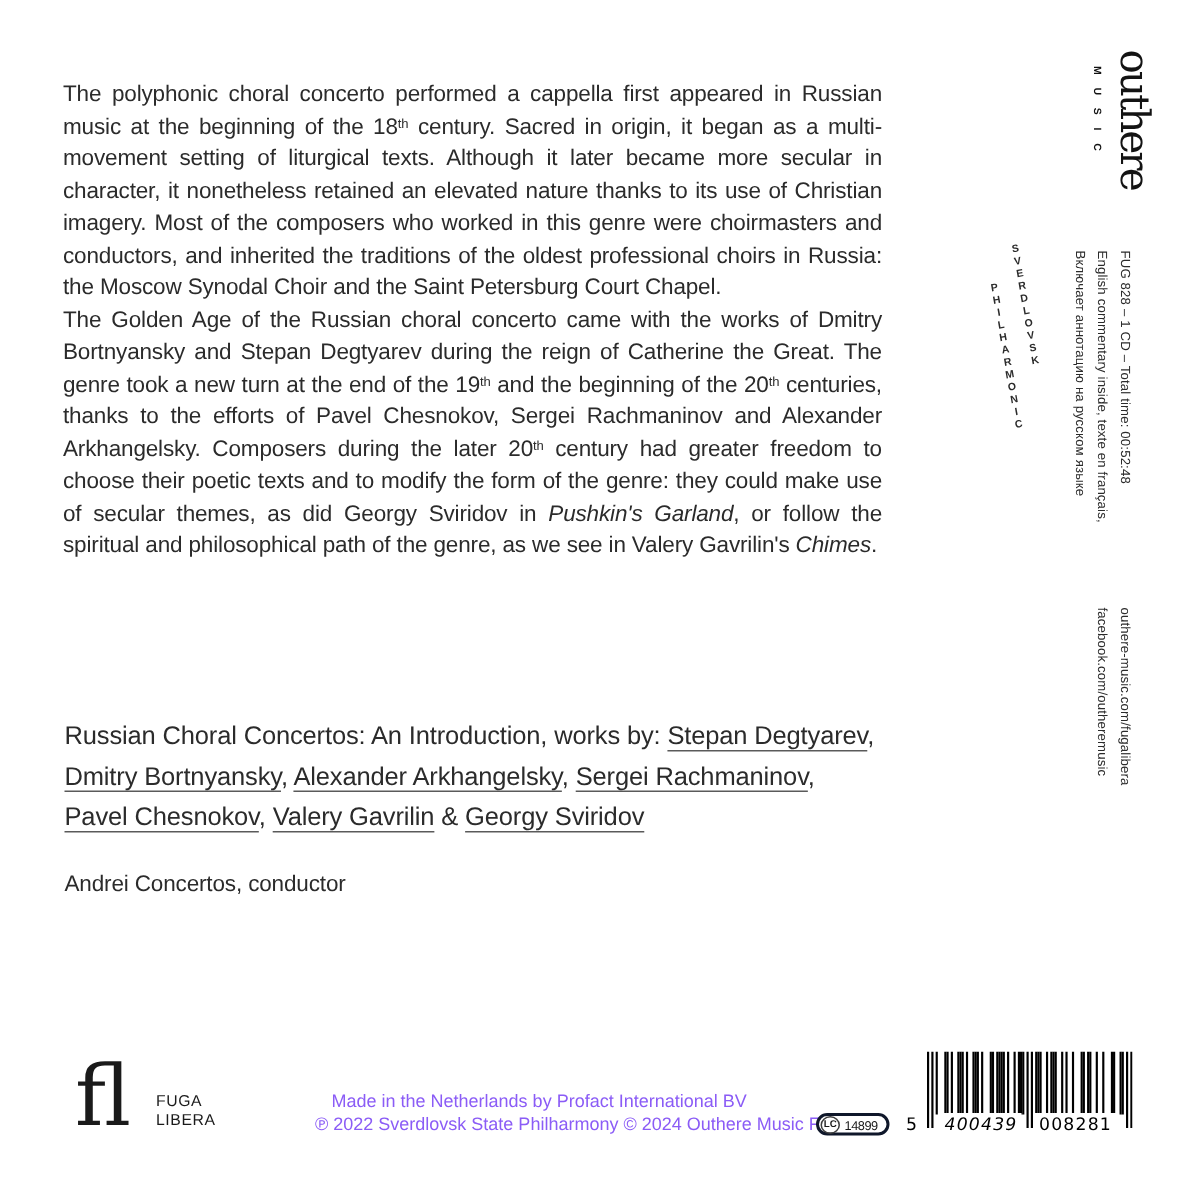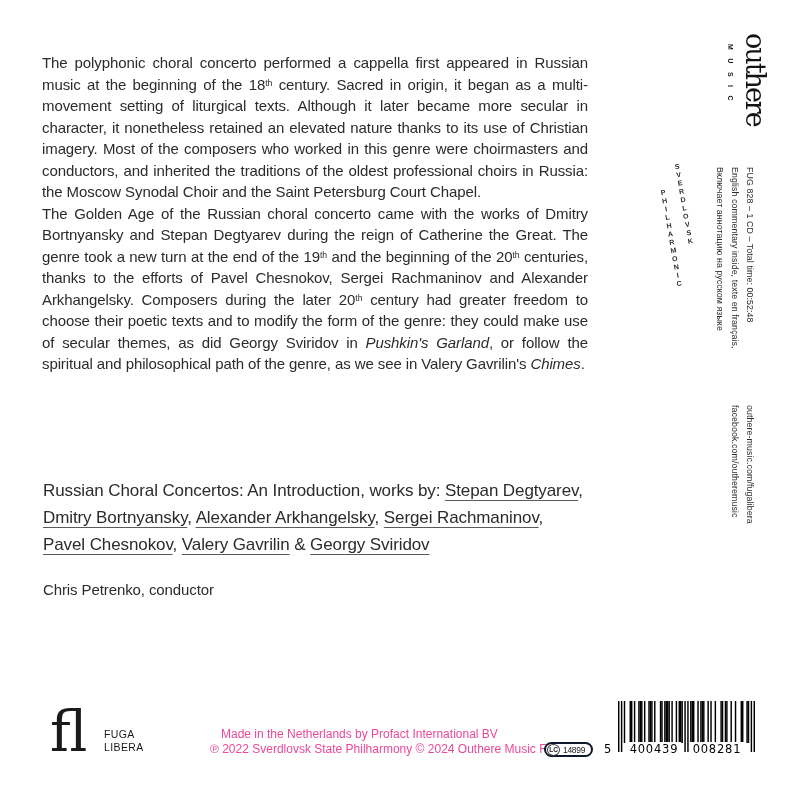--- a/index.html
+++ b/index.html
@@ -61,21 +61,21 @@
   #spine-1{right:43px;top:167px;}
   #spine-2{right:43px;top:405px;}
 
   
   #fuga-glyph{
     left:50px;top:704px;font-family:"DejaVu Serif",serif;
     font-size:56px;line-height:1;color:#1a1a1a;
   }
   #fuga-label{left:104px;top:728px;font-size:10.5px;line-height:12.5px;letter-spacing:0.4px;color:#1a1a1a;}
 
-  #footer-center{left:210px;top:727px;font-size:12px;line-height:15px;color:#ec4899;}
+  #footer-center{left:210px;top:727px;font-size:12px;line-height:15px;color:#8b5cf6;}
   #footer-center .made{margin-left:11px;}
 
   
   #lc-badge{
     left:544px;top:742px;height:15px;box-sizing:border-box;
     display:flex;align-items:center;gap:3px;
     border:2px solid #0f172a;border-radius:9px;padding:0 6px 0 1px;
     font-size:8px;color:#1a1a1a;background:#fff;
   }
   #lc-circle{
@@ -87,35 +87,35 @@
 
   
   #barcode{left:606px;top:701px;width:152px;height:58px;}
   #barcode svg{position:absolute;left:12px;top:0;fill:#000;}
   .bc-digit{
     position:absolute;top:41px;height:14px;
     font-family:"DejaVu Sans",sans-serif;font-size:11.5px;letter-spacing:0.8px;
     color:#000;background:#fff;text-align:center;
   }
   #bc-first{left:-2px;background:transparent;}
-  #bc-left{left:21px;width:54px;}
+  #bc-left{left:21px;width:54px;font-style:italic;}
   #bc-right{left:83px;width:56px;}
 </style>
 </head>
 <body>
 
 <div id="essay" class="abs">
   <p><span>The polyphonic choral concerto performed a cappella first appeared in Russian music at the beginning of the 18</span><span class="sup">th</span><span> century. Sacred in origin, it began as a multi-movement setting of liturgical texts. Although it later became more secular in character, it nonetheless retained an elevated nature thanks to its use of Chris­tian imagery. Most of the composers who worked in this genre were choirmasters and conductors, and inherited the traditions of the oldest professional choirs in Russia: the Moscow Synodal Choir and the Saint Petersburg Court Chapel.</span></p>
   <p><span>The Golden Age of the Russian choral concerto came with the works of Dmitry Bortnyansky and Stepan Degtyarev during the reign of Catherine the Great. The genre took a new turn at the end of the 19</span><span class="sup">th</span><span> and the beginning of the 20</span><span class="sup">th</span><span> cen­turies, thanks to the efforts of Pavel Chesnokov, Sergei Rachmaninov and Alexan­der Arkhangelsky. Composers during the later 20</span><span class="sup">th</span><span> century had greater freedom to choose their poetic texts and to modify the form of the genre: they could make use of secular themes, as did Georgy Sviridov in </span><span class="it">Pushkin's Garland</span><span>, or follow the spiritual and philosophical path of the genre, as we see in Valery Gavrilin's </span><span class="it">Chi­mes</span><span>.</span></p>
 </div>
 
 <div id="works" class="abs"><span>Russian Choral Concertos: An Introduction, works by: </span><span class="und">Stepan Degtyarev</span><span>,</span><br><span class="und">Dmitry Bortnyansky</span><span>, </span><span class="und">Alexander Arkhangelsky</span><span>, </span><span class="und">Sergei Rachmaninov</span><span>,</span><br><span class="und">Pavel Chesnokov</span><span>, </span><span class="und">Valery Gavrilin</span><span> &amp; </span><span class="und">Georgy Sviridov</span></div>
 
 <div id="credits" class="abs">
-  <div>Chris Petrenko, conductor</div>
+  <div>Andrei Concertos, conductor</div>
 </div>
 
 <div class="abs" id="outhere-word">outhere</div>
 <div class="abs" id="outhere-music">MUSIC</div>
 
 <div class="abs sv" id="sv1">SVERDLOVSK</div>
 <div class="abs sv" id="sv2">PHILHARMONIC</div>
 
 <div class="abs spine" id="spine-1">
   <div>FUG 828 – 1 CD – Total time: 00:52:48</div>

